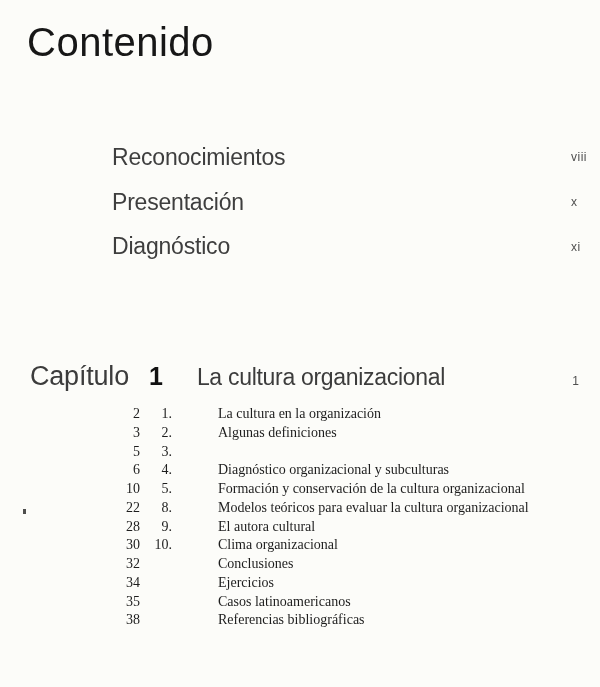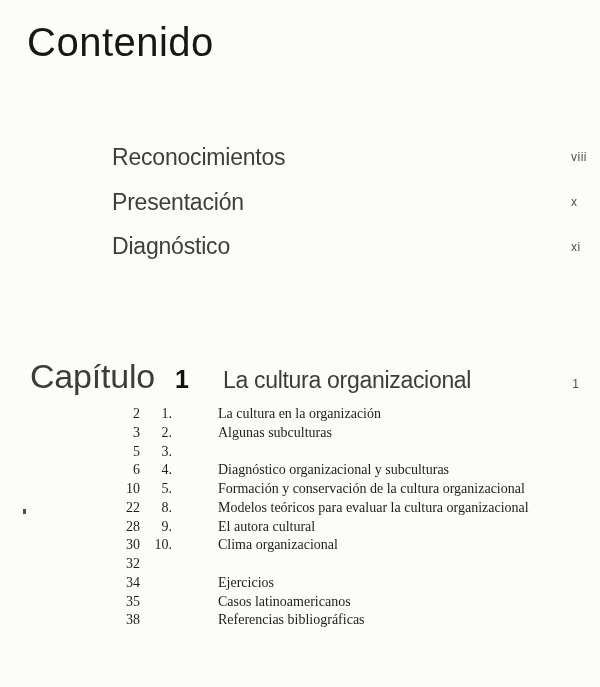--- a/index.html
+++ b/index.html
@@ -34,21 +34,21 @@
     width:26px;text-align:left;
     font-size:12px;color:#4f4f4f;letter-spacing:.5px;
   }
 
   
   .chapter{
     position:absolute;left:30px;top:356px;width:549px;
     display:flex;align-items:baseline;line-height:40px;
   }
   .ch-prefix{
-    font-size:34px;color:#3c3c3c;letter-spacing:-.2px;font-weight:400;
+    font-size:27px;color:#3c3c3c;letter-spacing:-.2px;font-weight:400;
   }
   .ch-num{
     margin:0 14px 0 20px;
     font-size:25px;font-weight:700;color:#111;
   }
   .ch-title{
     font-size:23px;color:#3c3c3c;letter-spacing:-.3px;font-weight:400;margin-left:20px;
   }
   .ch-spacer{flex:1;}
   .ch-page{
@@ -112,21 +112,21 @@
 
       <div class="toc-row">
         <span class="toc-pg">2</span>
         <span class="toc-no">1.</span>
         <span class="toc-ti">La cultura en la organización</span>
       </div>
 
       <div class="toc-row">
         <span class="toc-pg">3</span>
         <span class="toc-no">2.</span>
-        <span class="toc-ti">Algunas subculturas</span>
+        <span class="toc-ti">Algunas definiciones</span>
       </div>
 
       <div class="toc-row">
         <span class="toc-pg">5</span>
         <span class="toc-no">3.</span>
       </div>
 
       <div class="toc-row">
         <span class="toc-pg">6</span>
         <span class="toc-no">4.</span>
@@ -155,20 +155,21 @@
 
       <div class="toc-row">
         <span class="toc-pg">30</span>
         <span class="toc-no">10.</span>
         <span class="toc-ti">Clima organizacional</span>
       </div>
 
       <div class="toc-row">
         <span class="toc-pg">32</span>
         <span class="toc-no"></span>
+        <span class="toc-ti">Conclusiones</span>
       </div>
 
       <div class="toc-row">
         <span class="toc-pg">34</span>
         <span class="toc-no"></span>
         <span class="toc-ti">Ejercicios</span>
       </div>
 
       <div class="toc-row">
         <span class="toc-pg">35</span>

